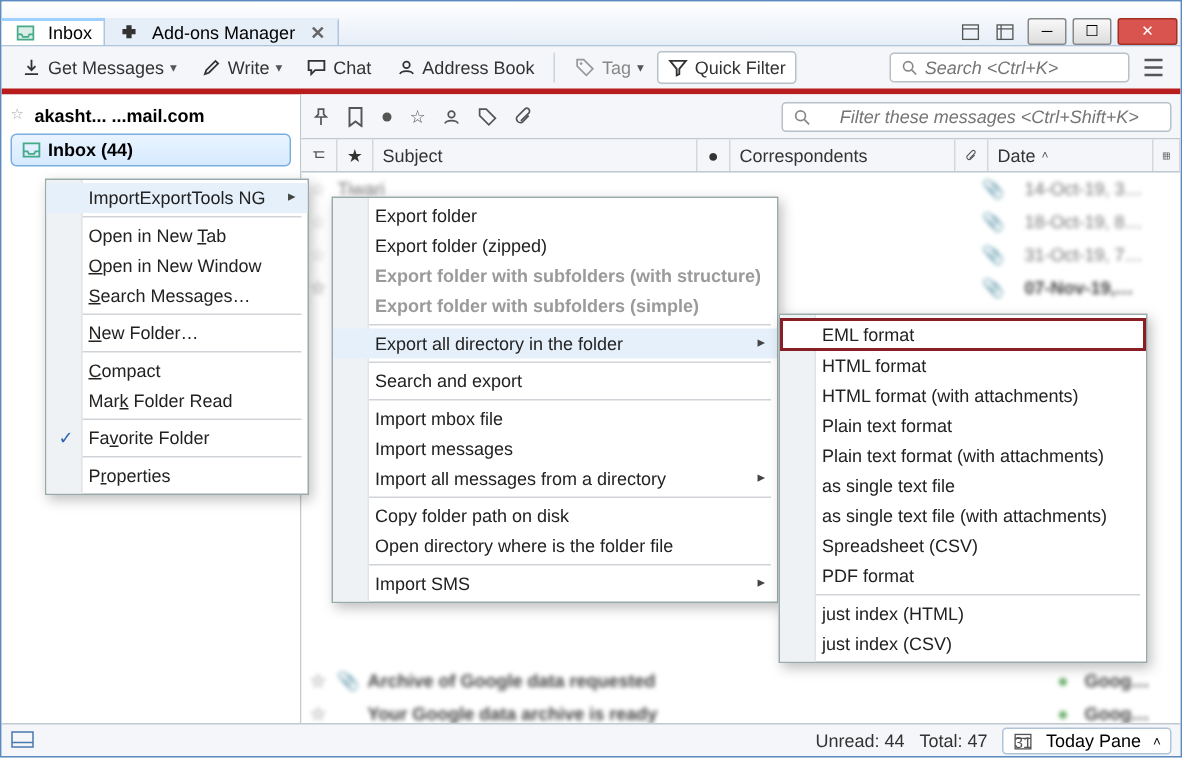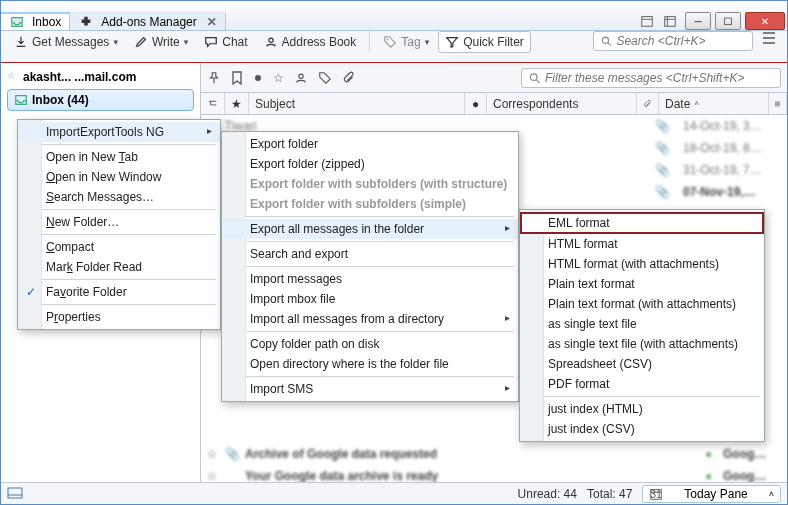--- a/index.html
+++ b/index.html
@@ -9,42 +9,42 @@
   .titlebar { height: 30px; background: linear-gradient(to bottom, #fff, #e6eef7); border-bottom: 1px solid #b0c4de; display: flex; align-items: flex-end; }
   .tab { display: flex; align-items: center; padding: 0 8px; border-right: 1px solid #b0c4de; background: #fff; border-top: 2px solid #a0d0ff; gap: 4px; }
   .tab.inactive { background: #e6eef7; border-top: 2px solid transparent; }
   .tab-close { margin-left: 6px; color: #666; font-weight: bold; cursor: pointer; }
   .titlebar-right { margin-left: auto; display: flex; align-items: center; gap: 4px; padding-right: 2px; }
   .win-btn { width: 26px; height: 18px; border: 1px solid #888; background: linear-gradient(#f8f8f8,#ddd); display: flex; align-items: center; justify-content: center; border-radius: 2px; font-size: 10px; }
   .win-btn.close { background: #d9534f; color: #fff; border-color: #a03020; width: 40px; }
   .tb-small-icon { width: 16px; height: 16px; display: inline-flex; align-items: center; justify-content: center; margin-right: 3px; color: #555; }
 
   
-  .toolbar { height: 32px; background: #f4f6f9; border-bottom: 1px solid #b91c1c; display: flex; align-items: flex-start; padding: 0 6px; gap: 2px; }
+  .toolbar { height: 32px; background: #f4f6f9; border-bottom: 4px solid #b91c1c; display: flex; align-items: center; padding: 0 6px; gap: 2px; }
   .tbtn { display: flex; align-items: center; padding: 3px 6px; border: 1px solid transparent; border-radius: 3px; gap: 4px; color: #333; }
   .tbtn .chev { font-size: 9px; color: #555; }
   .search-global { margin-left: auto; display: flex; align-items: center; border: 1px solid #b8c0c8; border-radius: 3px; background: #fff; padding: 2px 6px; width: 160px; color: #888; gap: 4px; }
   .search-global input { border: none; outline: none; font-style: italic; color: #737373; width: 100%; background: transparent; }
   .hamburger { width: 20px; text-align: center; color: #555; margin-left: 6px; }
 
   
   .body { display: flex; height: calc(100% - 30px - 32px - 22px); }
   .sidebar { width: 200px; border-right: 1px solid #c0c8d0; background: #fff; padding: 4px 0; }
   .acct { padding: 3px 8px 3px 22px; position: relative; }
   .acct .star { position: absolute; left: 6px; color: #aaa; font-size: 10px; }
   .folder { margin: 2px 6px; padding: 3px 8px 3px 24px; border: 1px solid #7aaee0; border-radius: 4px; background: linear-gradient(#eaf4ff,#d6eaff); font-weight: bold; position: relative; }
   .folder .ico { position: absolute; left: 6px; color: #4a8; }
 
   .main { flex: 1; display: flex; flex-direction: column; background: #fff; }
 
   
   .subtb { height: 30px; border-bottom: 1px solid #c0c8d0; display: flex; align-items: center; padding: 0 6px; gap: 10px; background: #f4f6f9; }
   .subtb .ico { color: #555; }
   .filterbox { margin-left: auto; display: flex; align-items: center; border: 1px solid #b8c0c8; border-radius: 3px; background: #fff; padding: 2px 6px; width: 260px; color: #888; gap: 4px; }
-  .filterbox input { border: none; outline: none; font-style: italic; color: #888; width: 100%; background: transparent; }
+  .filterbox input { border: none; outline: none; font-style: italic; color: #888; width: 100%; background: transparent; text-align: center; }
 
   
   .cols { height: 22px; border-bottom: 1px solid #c0c8d0; display: flex; align-items: stretch; background: #f4f6f9; }
   .col { border-right: 1px solid #d4d8dd; padding: 3px 6px; color: #333; display: flex; align-items: center; gap: 4px; }
   .col.s1 { width: 24px; justify-content: center; }
   .col.s2 { width: 24px; justify-content: center; }
   .col.subj { flex: 1; }
   .col.read { width: 22px; justify-content: center; }
   .col.corr { width: 150px; }
   .col.att { width: 22px; justify-content: center; }
@@ -61,30 +61,30 @@
   
   .menu { position: absolute; background: #fff; border: 1px solid #9aa; box-shadow: 2px 3px 8px rgba(0,0,0,0.25); padding: 2px 0; z-index: 100; }
   .menu .mi { padding: 3px 26px 3px 28px; white-space: nowrap; position: relative; color: #222; }
   .menu .mi.disabled { color: #9a9a9a; font-weight: bold; }
   .menu .sep { height: 1px; background: #d0d4d8; margin: 2px 4px; }
   .menu .mi .arrow { position: absolute; right: 8px; top: 3px; font-size: 10px; color: #444; }
   .menu .mi .chk { position: absolute; left: 8px; top: 3px; color: #2a65b0; }
   .menu .leftstrip { position: absolute; left: 0; top: 0; bottom: 0; width: 24px; background: #eff2f5; border-right: 1px solid #e0e4e8; }
   .menu .mi u { text-decoration: underline; }
 
-  .menu.m1 { left: 16px; top: 118px; width: 204px; }
+  .menu.m1 { left: 29px; top: 118px; width: 176px; }
   .menu.m2 { left: 220px; top: 130px; width: 298px; }
   .menu.m3 { left: 518px; top: 208px; width: 246px; }
   .menu.m3 .mi.hl { border: 2px solid #8a1e25; background: #fff; padding: 2px 16px 2px 26px; }
 
   
   .status { position: absolute; left: 0; right: 0; bottom: 0; height: 22px; background: #f4f6f9; border-top: 1px solid #c0c8d0; display: flex; align-items: center; padding: 0 6px; gap: 10px; }
   .status .spacer { flex: 1; }
   .status .seg { color: #333; }
-  .status .btn { border: 1px solid #b0c4d8; border-radius: 3px; background: #fff; padding: 1px 6px; display: flex; align-items: center; gap: 21px; }
+  .status .btn { border: 1px solid #b0c4d8; border-radius: 3px; background: #fff; padding: 1px 6px; display: flex; align-items: center; gap: 8px; }
 
   .tb-icon { width: 14px; height: 14px; display: inline-block; }
   .grey { color: #888; }
   svg { display: block; }
 </style>
 </head>
 <body>
 
 <div class="titlebar">
   <div class="tab">
@@ -356,26 +356,26 @@
   <div class="mi"><span>P</span><u>r</u><span>operties</span></div>
 </div>
 
 <div class="menu m2">
   <div class="leftstrip"></div>
   <div class="mi"><span>Export folder</span></div>
   <div class="mi"><span>Export folder (zipped)</span></div>
   <div class="mi disabled"><span>Export folder with subfolders (with structure)</span></div>
   <div class="mi disabled"><span>Export folder with subfolders (simple)</span></div>
   <div class="sep"></div>
-  <div class="mi" style="background:#e6f0fb"><span>Export all messages in the folder</span><span class="arrow">▸</span></div>
+  <div class="mi" style="background:#e6f0fb"><span>Export all directory in the folder</span><span class="arrow">▸</span></div>
   <div class="sep"></div>
   <div class="mi"><span>Search and export</span></div>
   <div class="sep"></div>
+  <div class="mi"><span>Import mbox file</span></div>
   <div class="mi"><span>Import messages</span></div>
-  <div class="mi"><span>Import mbox file</span></div>
   <div class="mi"><span>Import all messages from a directory</span><span class="arrow">▸</span></div>
   <div class="sep"></div>
   <div class="mi"><span>Copy folder path on disk</span></div>
   <div class="mi"><span>Open directory where is the folder file</span></div>
   <div class="sep"></div>
   <div class="mi"><span>Import SMS</span><span class="arrow">▸</span></div>
 </div>
 
 <div class="menu m3">
   <div class="leftstrip"></div>

